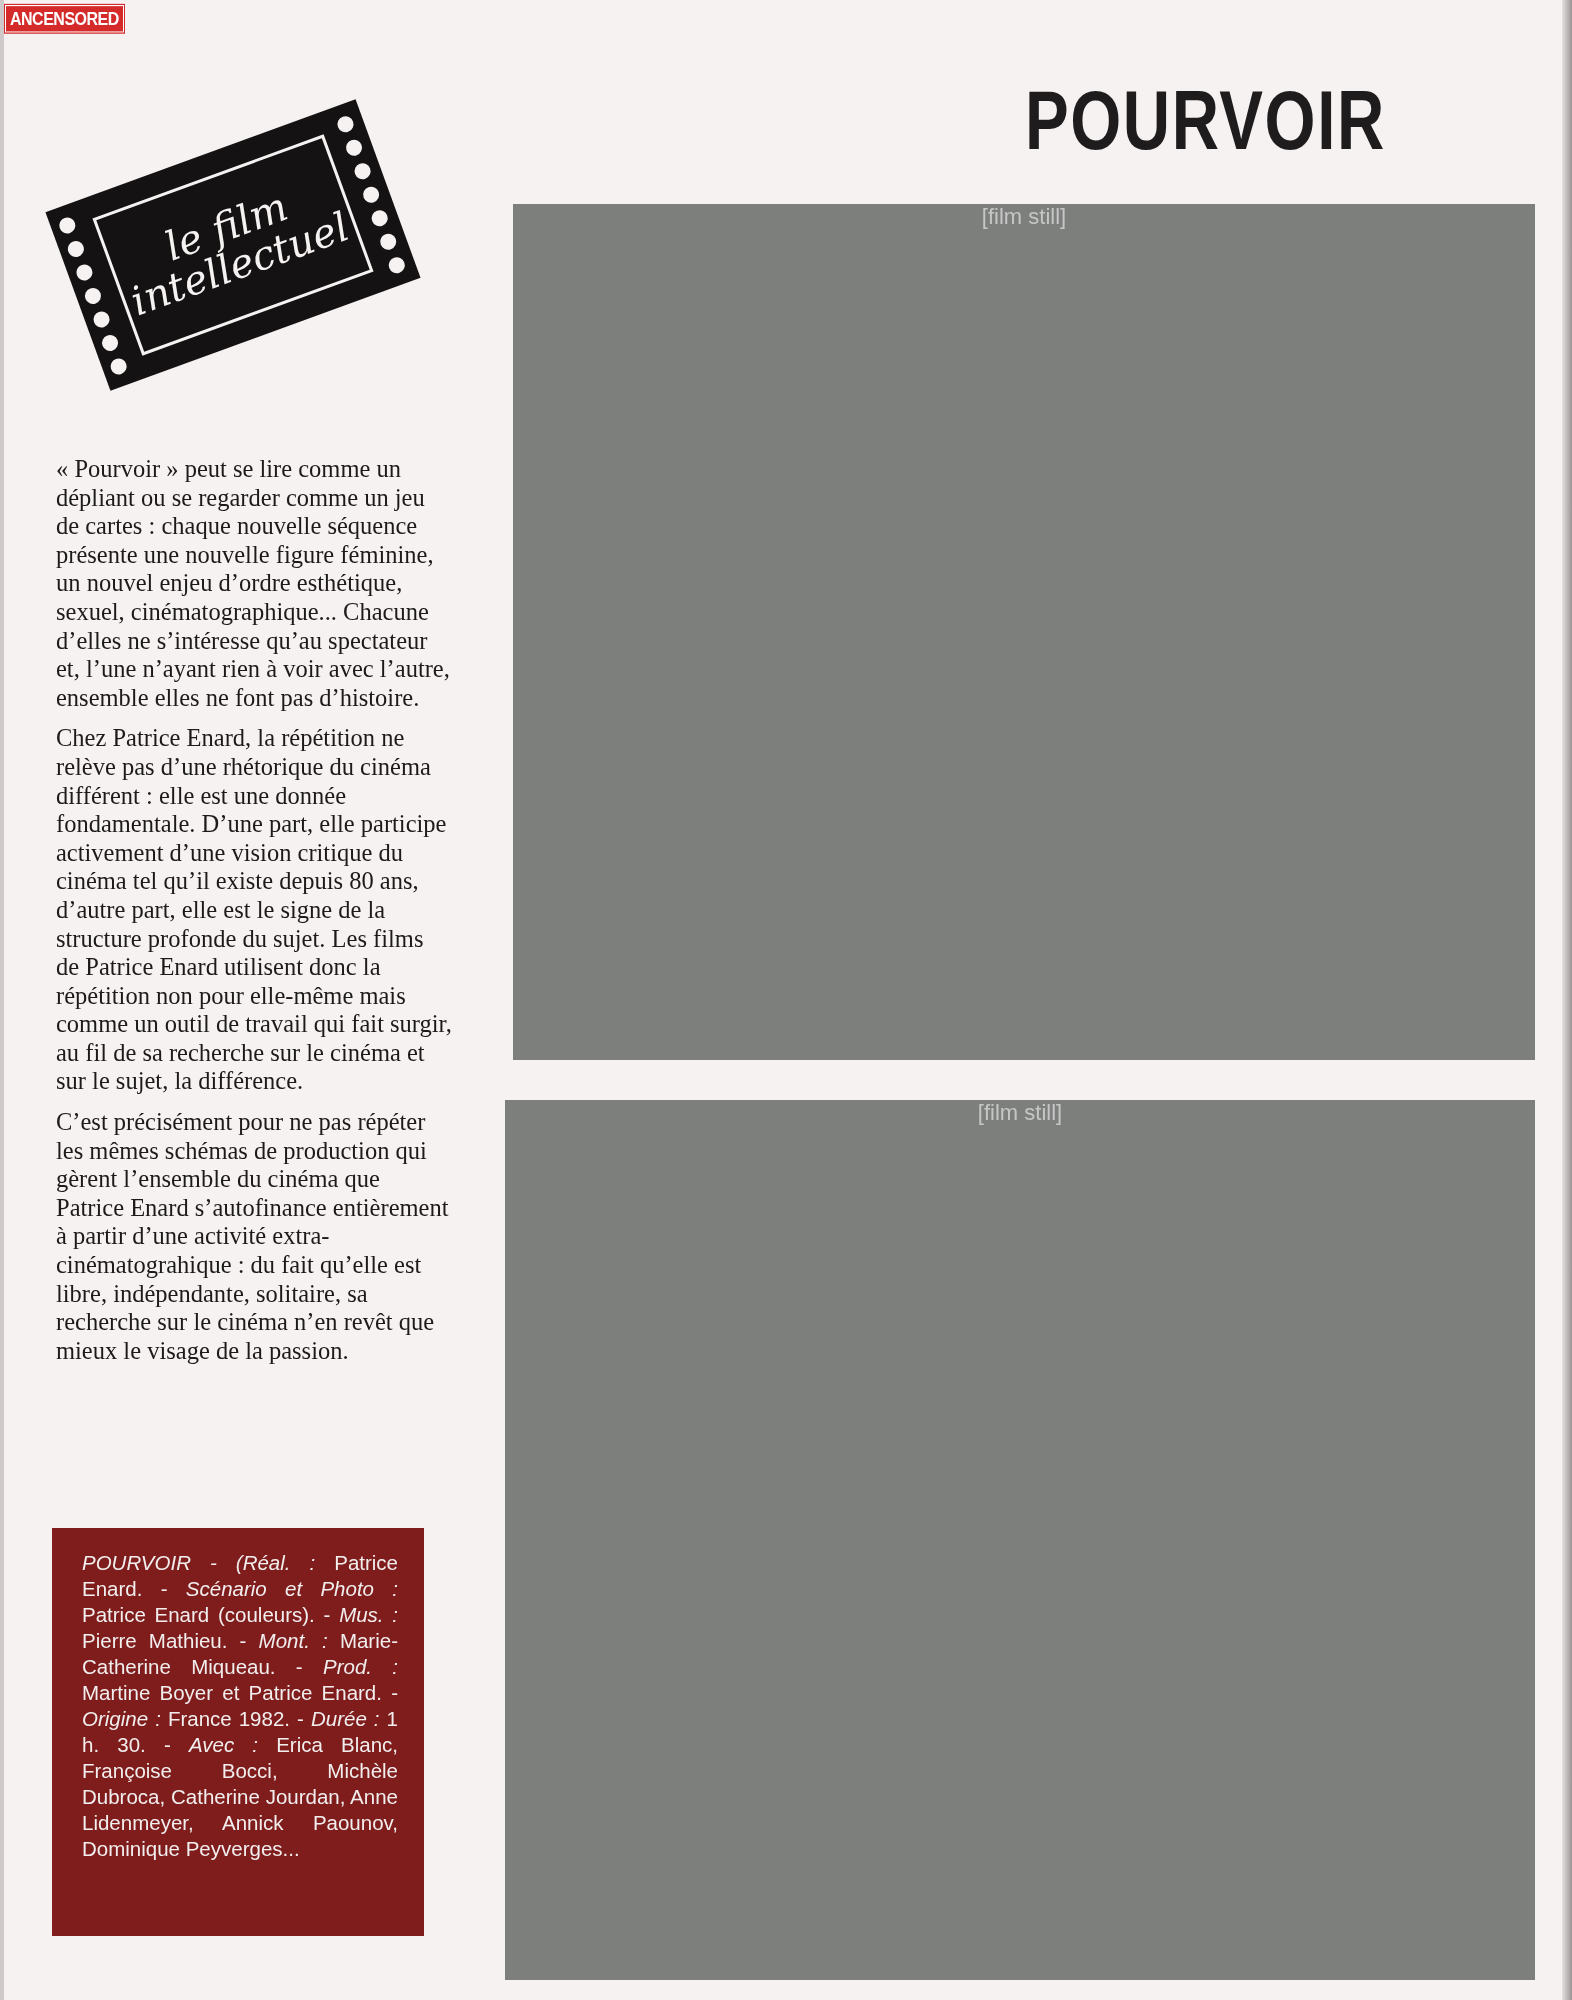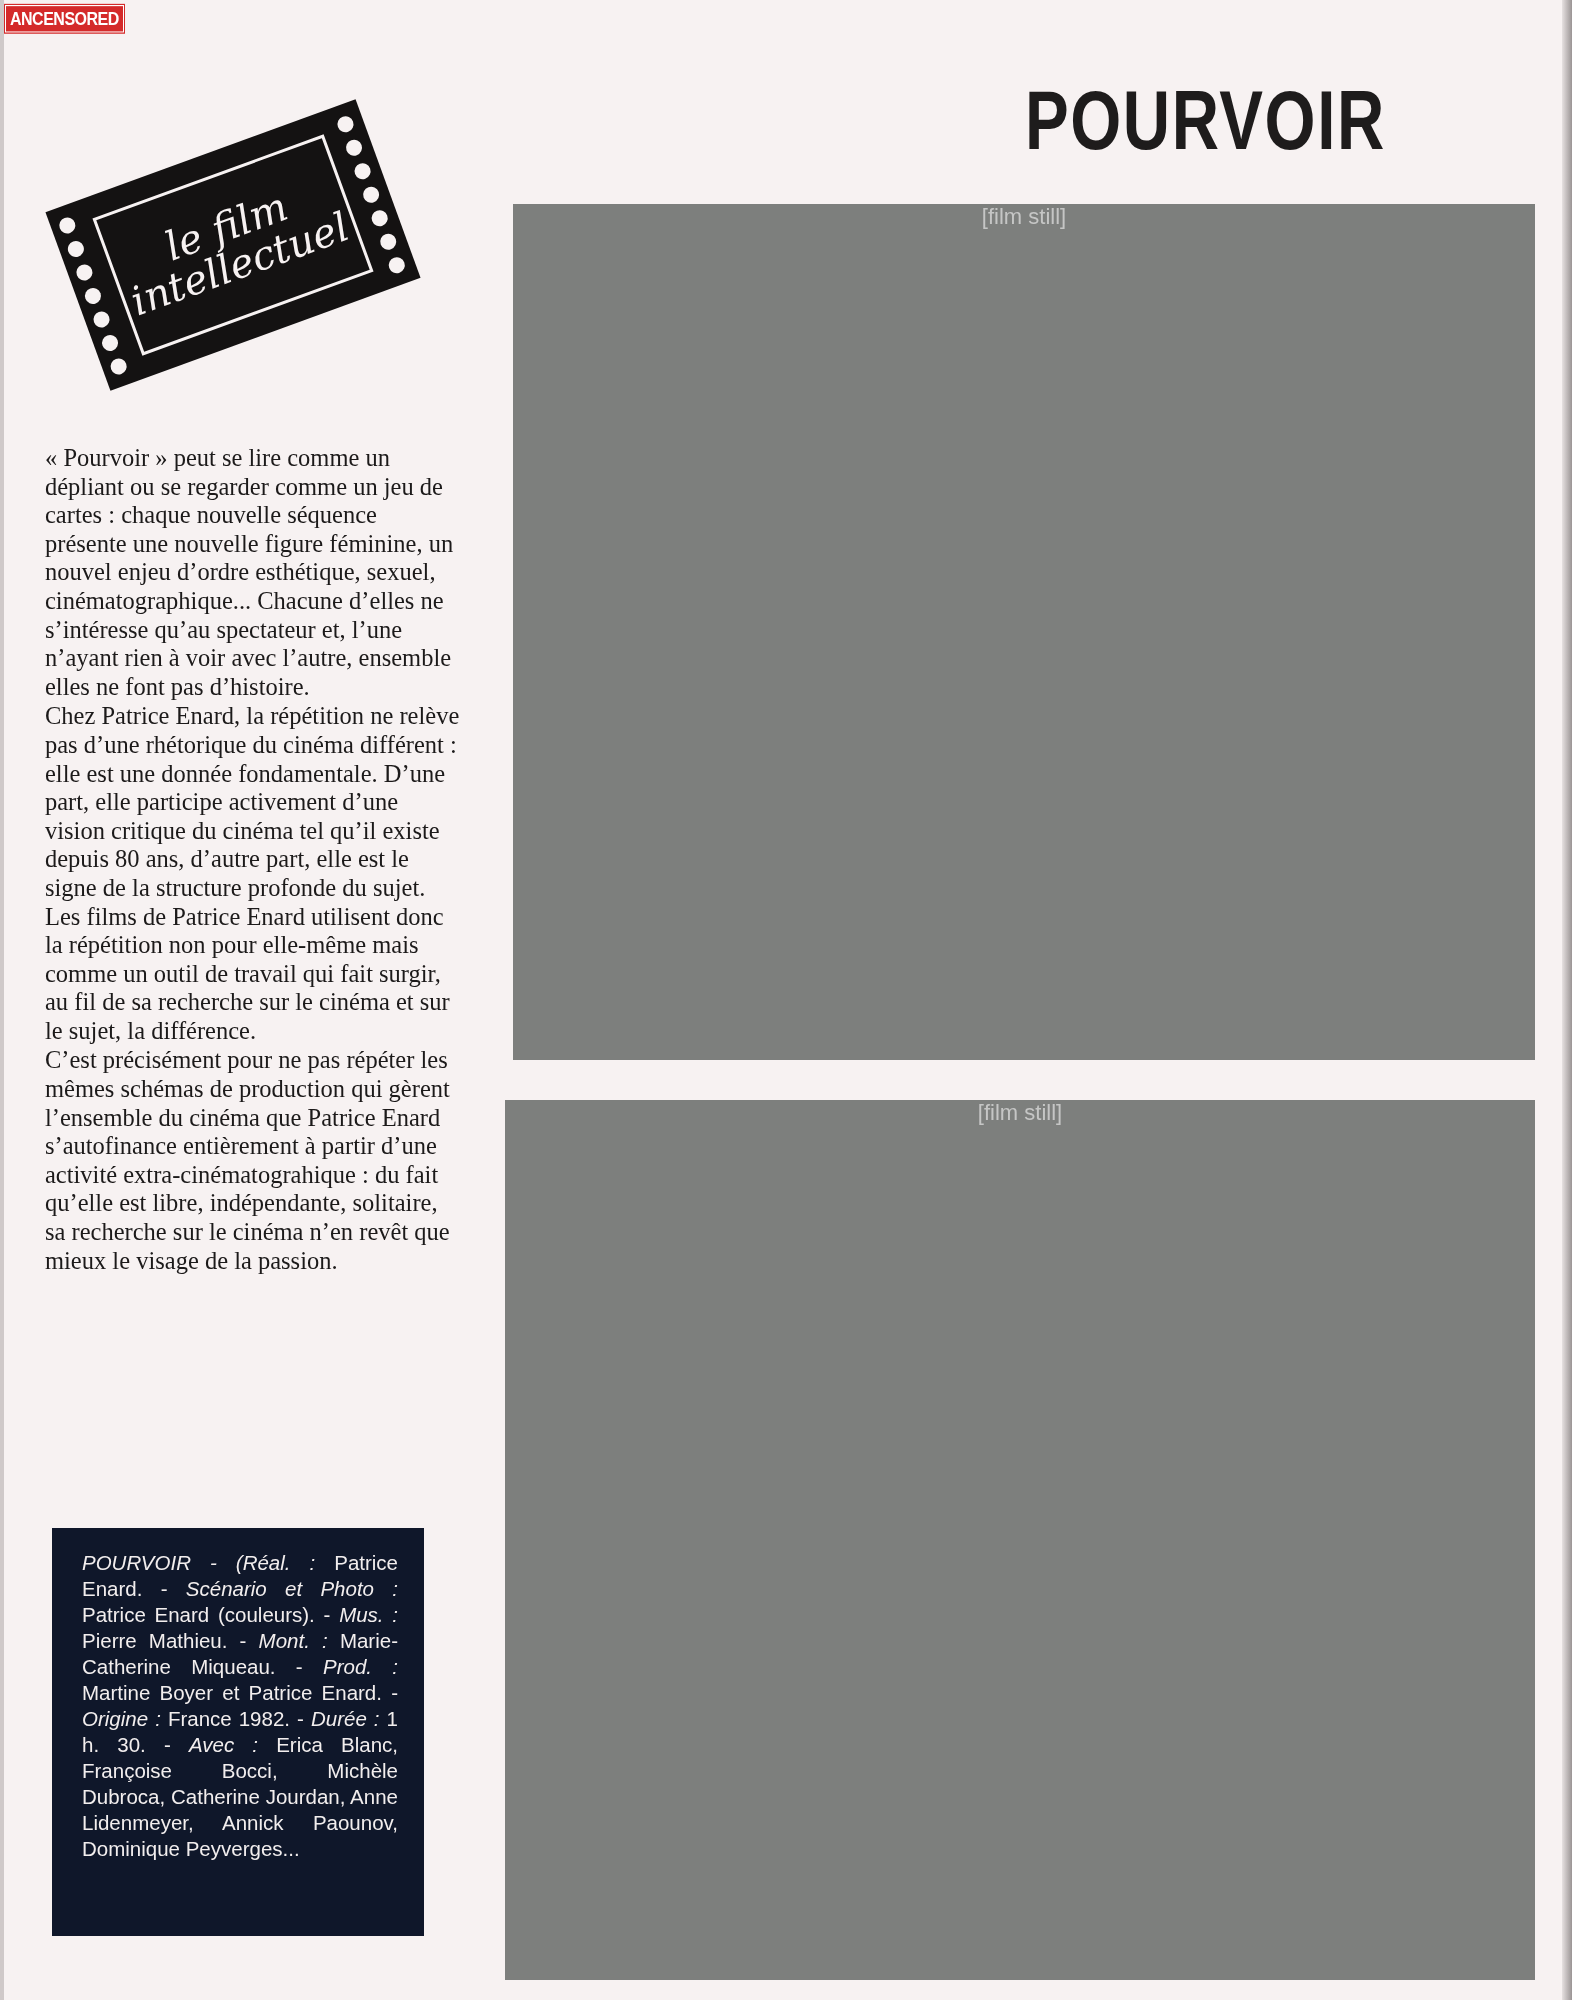--- a/index.html
+++ b/index.html
@@ -55,24 +55,24 @@
       display: flex; flex-direction: column; justify-content: center; align-items: center;
     }
     .film-badge .badge-line {
       color: #f7f2f2; font-family: "DejaVu Serif", serif; font-style: italic;
       font-size: 40px; line-height: 1.0;
     }
     .article-text {
       position: absolute; left: 44px; top: 443px; width: 420px;
       font-size: 24.5px; line-height: 28.6px;
     }
-    .article-text p { margin: 1px; }
+    .article-text p { margin: 12px; }
     .credits-box {
       position: absolute; left: 52px; top: 1528px; width: 372px; height: 408px;
-      background: #0f172a; color: #f2eeee;
+      background: #7f1d1d; color: #f2eeee;
       font-family: "Liberation Sans", sans-serif; font-size: 20.5px; line-height: 26px;
       padding: 22px 26px 10px 30px; box-sizing: border-box;
       text-align: justify;
     }
     .credits-box i { font-style: italic; }
     .photo {
       position: absolute; background: #7d7f7d;
       display: flex; align-items: flex-start; justify-content: center;
     }
     .photo-1 { left: 513px; top: 204px; width: 1022px; height: 856px; }

